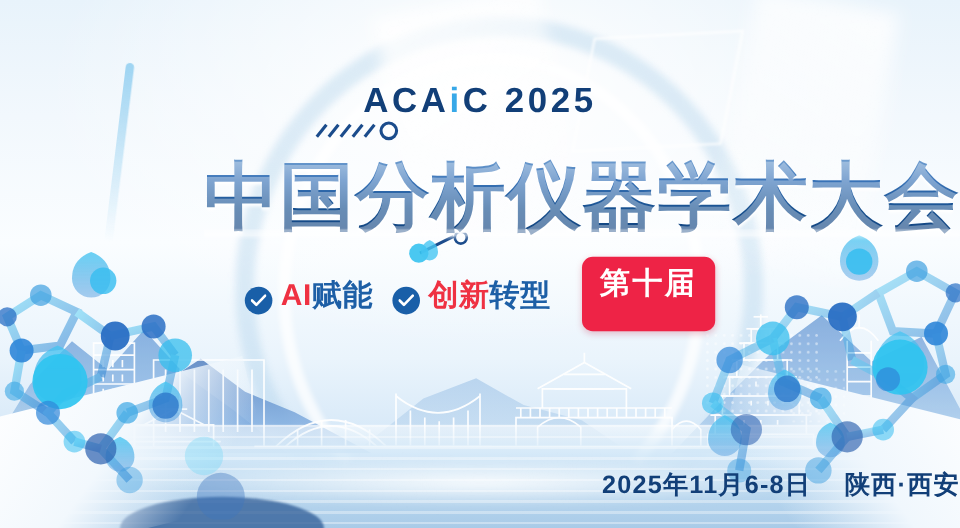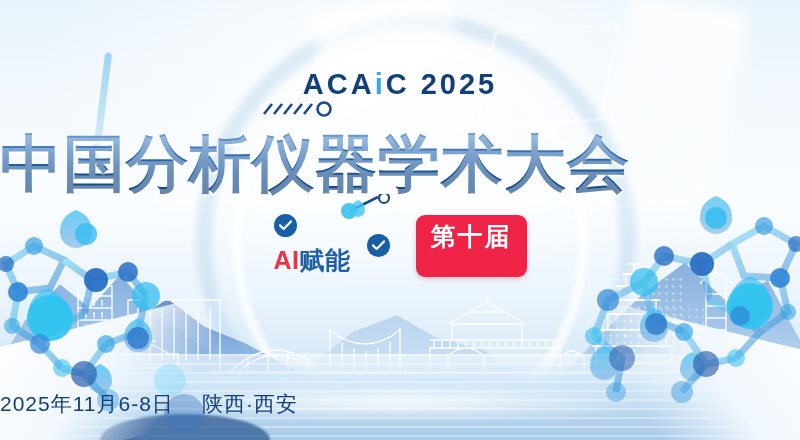--- a/index.html
+++ b/index.html
@@ -115,51 +115,52 @@
   
   .eyebrow{
     position:absolute;left:0;right:0;top:68px;text-align:center;
     font-size:29px;font-weight:700;letter-spacing:3px;
     color:#123f78;font-family:Liberation Sans, sans-serif;
     white-space:nowrap;
   }
   .eyebrow .hl{color:#37a8e8;}
 
   .title{
-    position:absolute;left:0;right:0;top:122px;text-align:left;
+    position:absolute;left:0;right:0;top:122px;text-align:right;
     font-size:62px;font-weight:700;letter-spacing:1px;white-space:nowrap;
     font-family:"DejaVu Sans","Liberation Sans",sans-serif;
     background:linear-gradient(180deg,#8fb6dd 0%,#3a74b8 34%,#17508f 62%,#123f78 100%);
     -webkit-background-clip:text;background-clip:text;color:transparent;
     text-shadow:0 2px 0 rgba(255,255,255,.35);
     filter:drop-shadow(0 2px 1px rgba(255,255,255,.85));
+    text-decoration:underline;
   }
 
   .subtitle{
     position:absolute;left:0;right:0;top:214px;
     display:flex;align-items:center;justify-content:center;gap:16px;
   }
-  .sub-item{display:flex;align-items:flex-start;gap:7px;flex-direction:column;}
+  .sub-item{display:flex;align-items:flex-end;gap:7px;}
   .check{
     width:23px;height:23px;border-radius:50%;background:#195fa8;
     display:flex;align-items:center;justify-content:center;flex:0 0 auto;
   }
   .check svg{display:block;}
   .sub-text{font-size:25px;font-weight:700;white-space:nowrap;letter-spacing:.5px;}
   .sub-text .r{color:#ef3142;}
   .sub-text .b{color:#1d5fa6;}
   .badge{
     margin-left:10px;background:#ee2346;color:#fff;border-radius:9px;
     padding:5px 15px 24px;font-size:25px;font-weight:700;letter-spacing:2px;
     white-space:nowrap;box-shadow:0 2px 5px rgba(190,25,60,.25);
   }
 
   .footer{
-    position:absolute;left:0;right:0;bottom:22px;text-align:left;
-    font-size:21px;font-weight:400;color:#123f78;letter-spacing:1px;white-space:nowrap;margin-top:35px;
+    position:absolute;left:0;right:0;bottom:22px;text-align:right;
+    font-size:21px;font-weight:700;color:#123f78;letter-spacing:1px;white-space:nowrap;margin-top:35px;
   }
   .footer .gap{display:inline-block;width:28px;}
 </style>
 </head>
 <body>
 
 <div class="banner">
 
   <div class="arc arc-dome"></div>
   <div class="arc arc-dome2"></div>
@@ -397,20 +398,21 @@
       </span>
       <span class="sub-text"><span class="r">AI</span><span class="b">赋能</span></span>
     </div>
 
     <div class="sub-item">
       <span class="check">
         <svg width="13" height="11" viewBox="0 0 13 11">
             <path d="M1 5.4 L4.6 9 L12 1.4" stroke="#fff" stroke-width="2.2" fill="none" stroke-linecap="round" stroke-linejoin="round"></path>
           </svg>
       </span>
+      <span class="sub-text"><span class="r">创新</span><span class="b">转型</span></span>
     </div>
 
     <div class="badge">第十届</div>
   </div>
 
   <div class="footer">
     <span>2025年11月6-8日</span><span class="gap"></span><span>陕西·西安</span>
   </div>
 
 </div>

